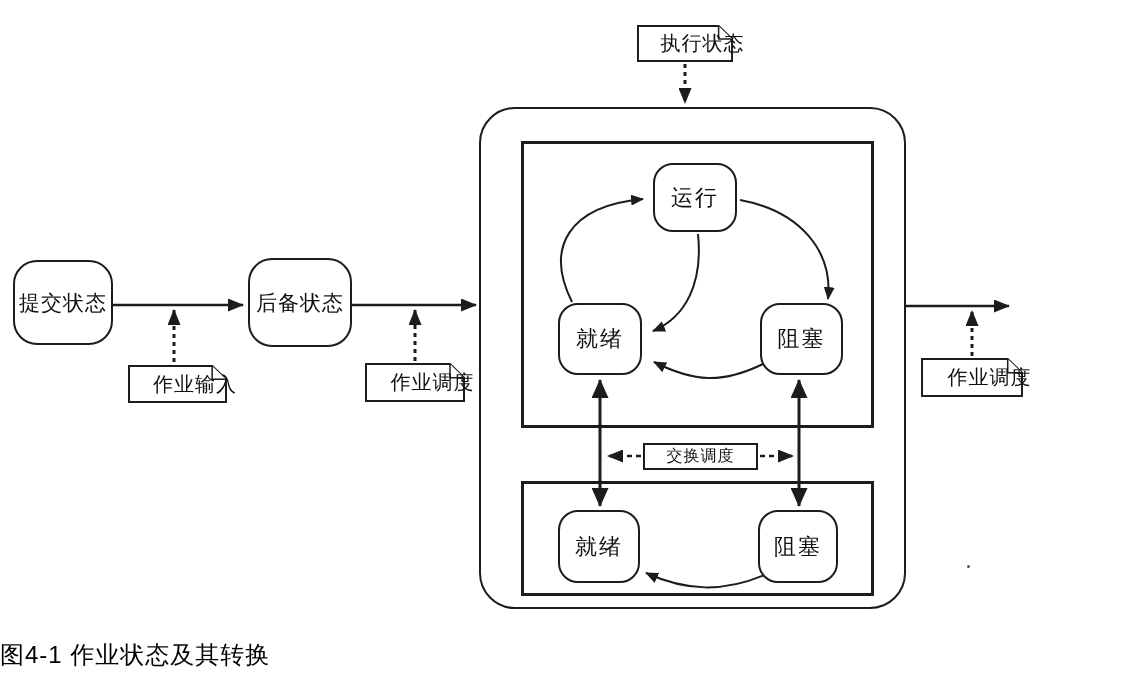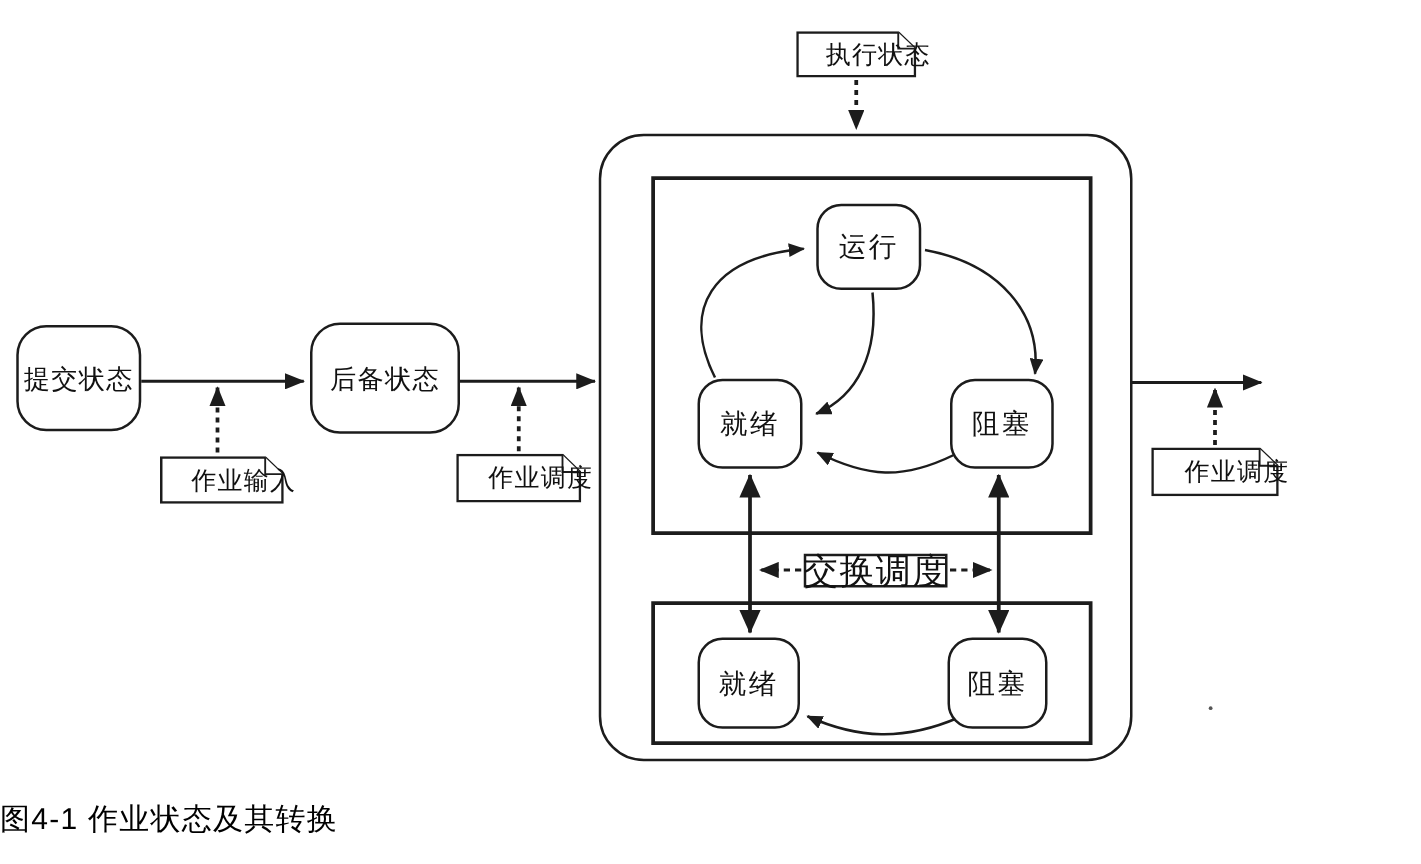--- a/index.html
+++ b/index.html
@@ -20,21 +20,21 @@
   .note{position:absolute;}
   .note-shape{position:absolute;left:0;top:0;width:100%;height:100%;display:block;}
   .np{fill:#ffffff;stroke:var(--line,#1c1c1c);stroke-width:2;vector-effect:non-scaling-stroke;stroke-linejoin:miter;}
   .nf{fill:#ffffff;stroke:var(--line,#1c1c1c);stroke-width:1.5;vector-effect:non-scaling-stroke;stroke-linejoin:miter;}
   .note-text{
     position:absolute;left:0;top:0;right:6px;bottom:0;display:flex;align-items:center;justify-content:center;
     font-size:20px;letter-spacing:1px;white-space:nowrap;margin-left:41px;
   }
   .swap-label{
     position:absolute;display:flex;align-items:center;justify-content:center;
-    border:2px solid var(--line,#1c1c1c);background:#fff;font-size:28px;letter-spacing:1px;box-sizing:border-box;white-space:nowrap;
+    border:2px solid var(--line,#1c1c1c);background:#fff;font-size:16px;letter-spacing:1px;box-sizing:border-box;white-space:nowrap;
   }
   .caption{position:absolute;left:0;width:100%;text-align:left;font-size:24px;letter-spacing:1px;color:#000;}
   .dot{position:absolute;width:3px;height:3px;background:#555;border-radius:50%;}
 </style>
 </head>
 <body>
 
 <div class="canvas" style="--line: #1c1c1c; --bg: #ffffff;">
 
   <div class="frame big" style="left:479px;top:107px;width:427px;height:502px;"></div>
@@ -73,21 +73,21 @@
     <path d="M600,380 L600,506" stroke="#1c1c1c" stroke-width="3" fill="none" marker-start="url(#ahv)" marker-end="url(#ahv)"></path>
     <path d="M799,380 L799,506" stroke="#1c1c1c" stroke-width="3" fill="none" marker-start="url(#ahv)" marker-end="url(#ahv)"></path>
 
     <path d="M641,456 L608,456" stroke="#1c1c1c" stroke-width="2.5" stroke-dasharray="5 4" fill="none" marker-end="url(#ah)"></path>
     <path d="M760,456 L793,456" stroke="#1c1c1c" stroke-width="2.5" stroke-dasharray="5 4" fill="none" marker-end="url(#ah)"></path>
   </svg>
 
   <div class="state" style="left:13px;top:260px;width:100px;height:85px;">
     <span>提交状态</span>
   </div>
-  <div class="state" style="left:248px;top:258px;width:120px;height:89px;">
+  <div class="state" style="left:248px;top:258px;width:104px;height:89px;">
     <span>后备状态</span>
   </div>
 
   <div class="state small" style="left:653px;top:163px;width:84px;height:69px;">
     <span>运行</span>
   </div>
   <div class="state small" style="left:558px;top:303px;width:84px;height:72px;">
     <span>就绪</span>
   </div>
   <div class="state small" style="left:760px;top:303px;width:83px;height:72px;">

